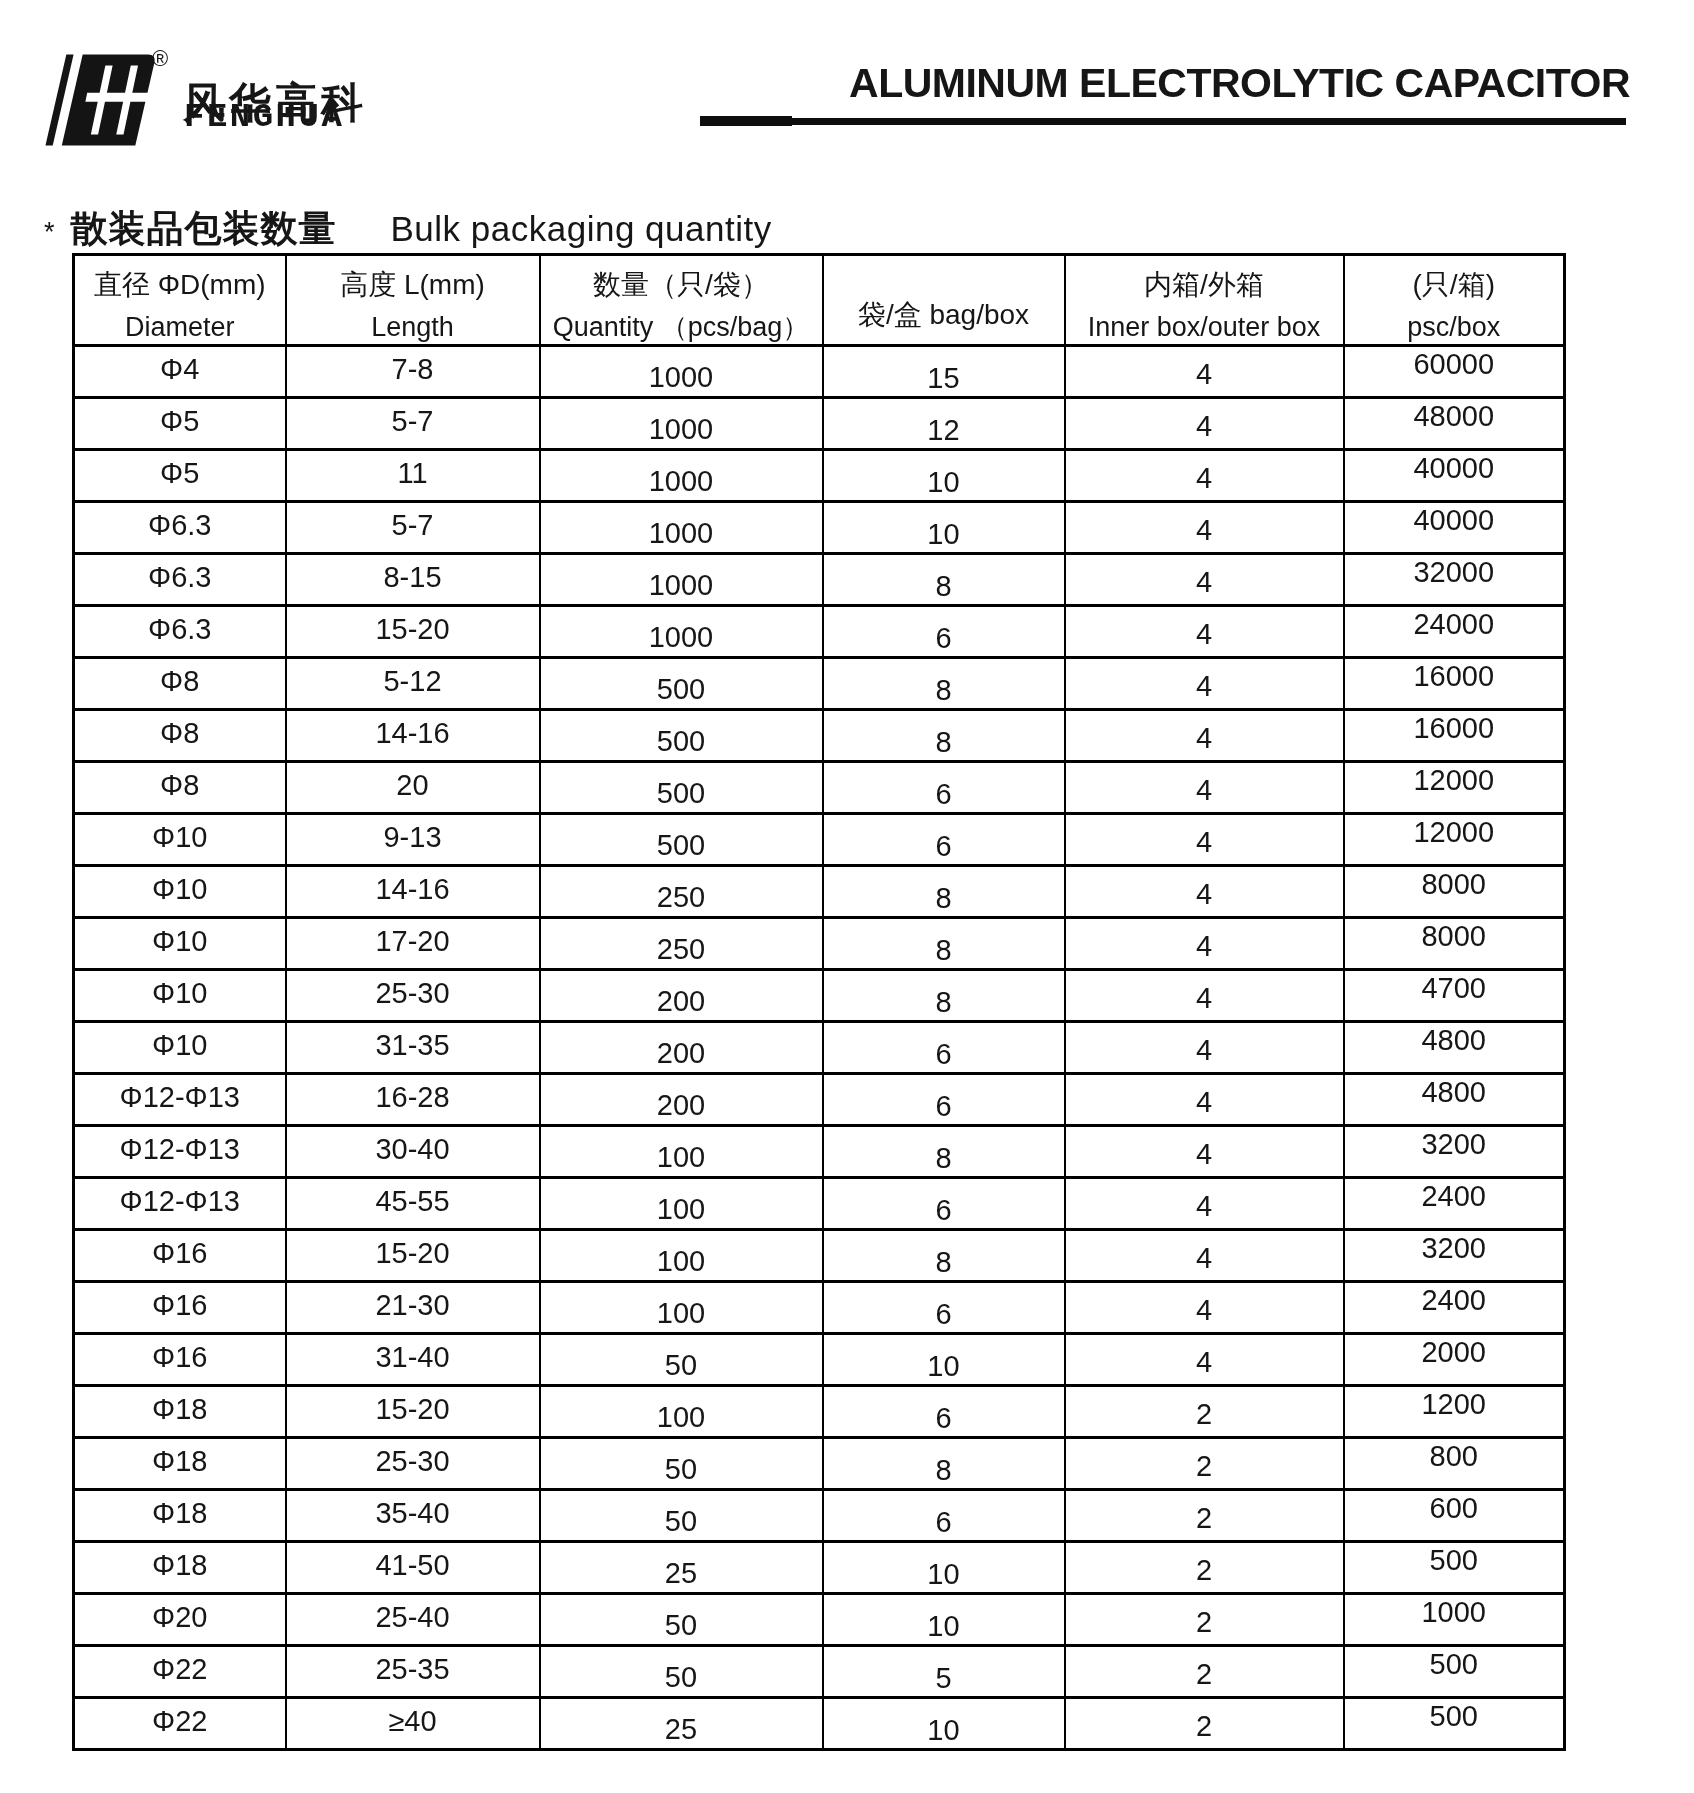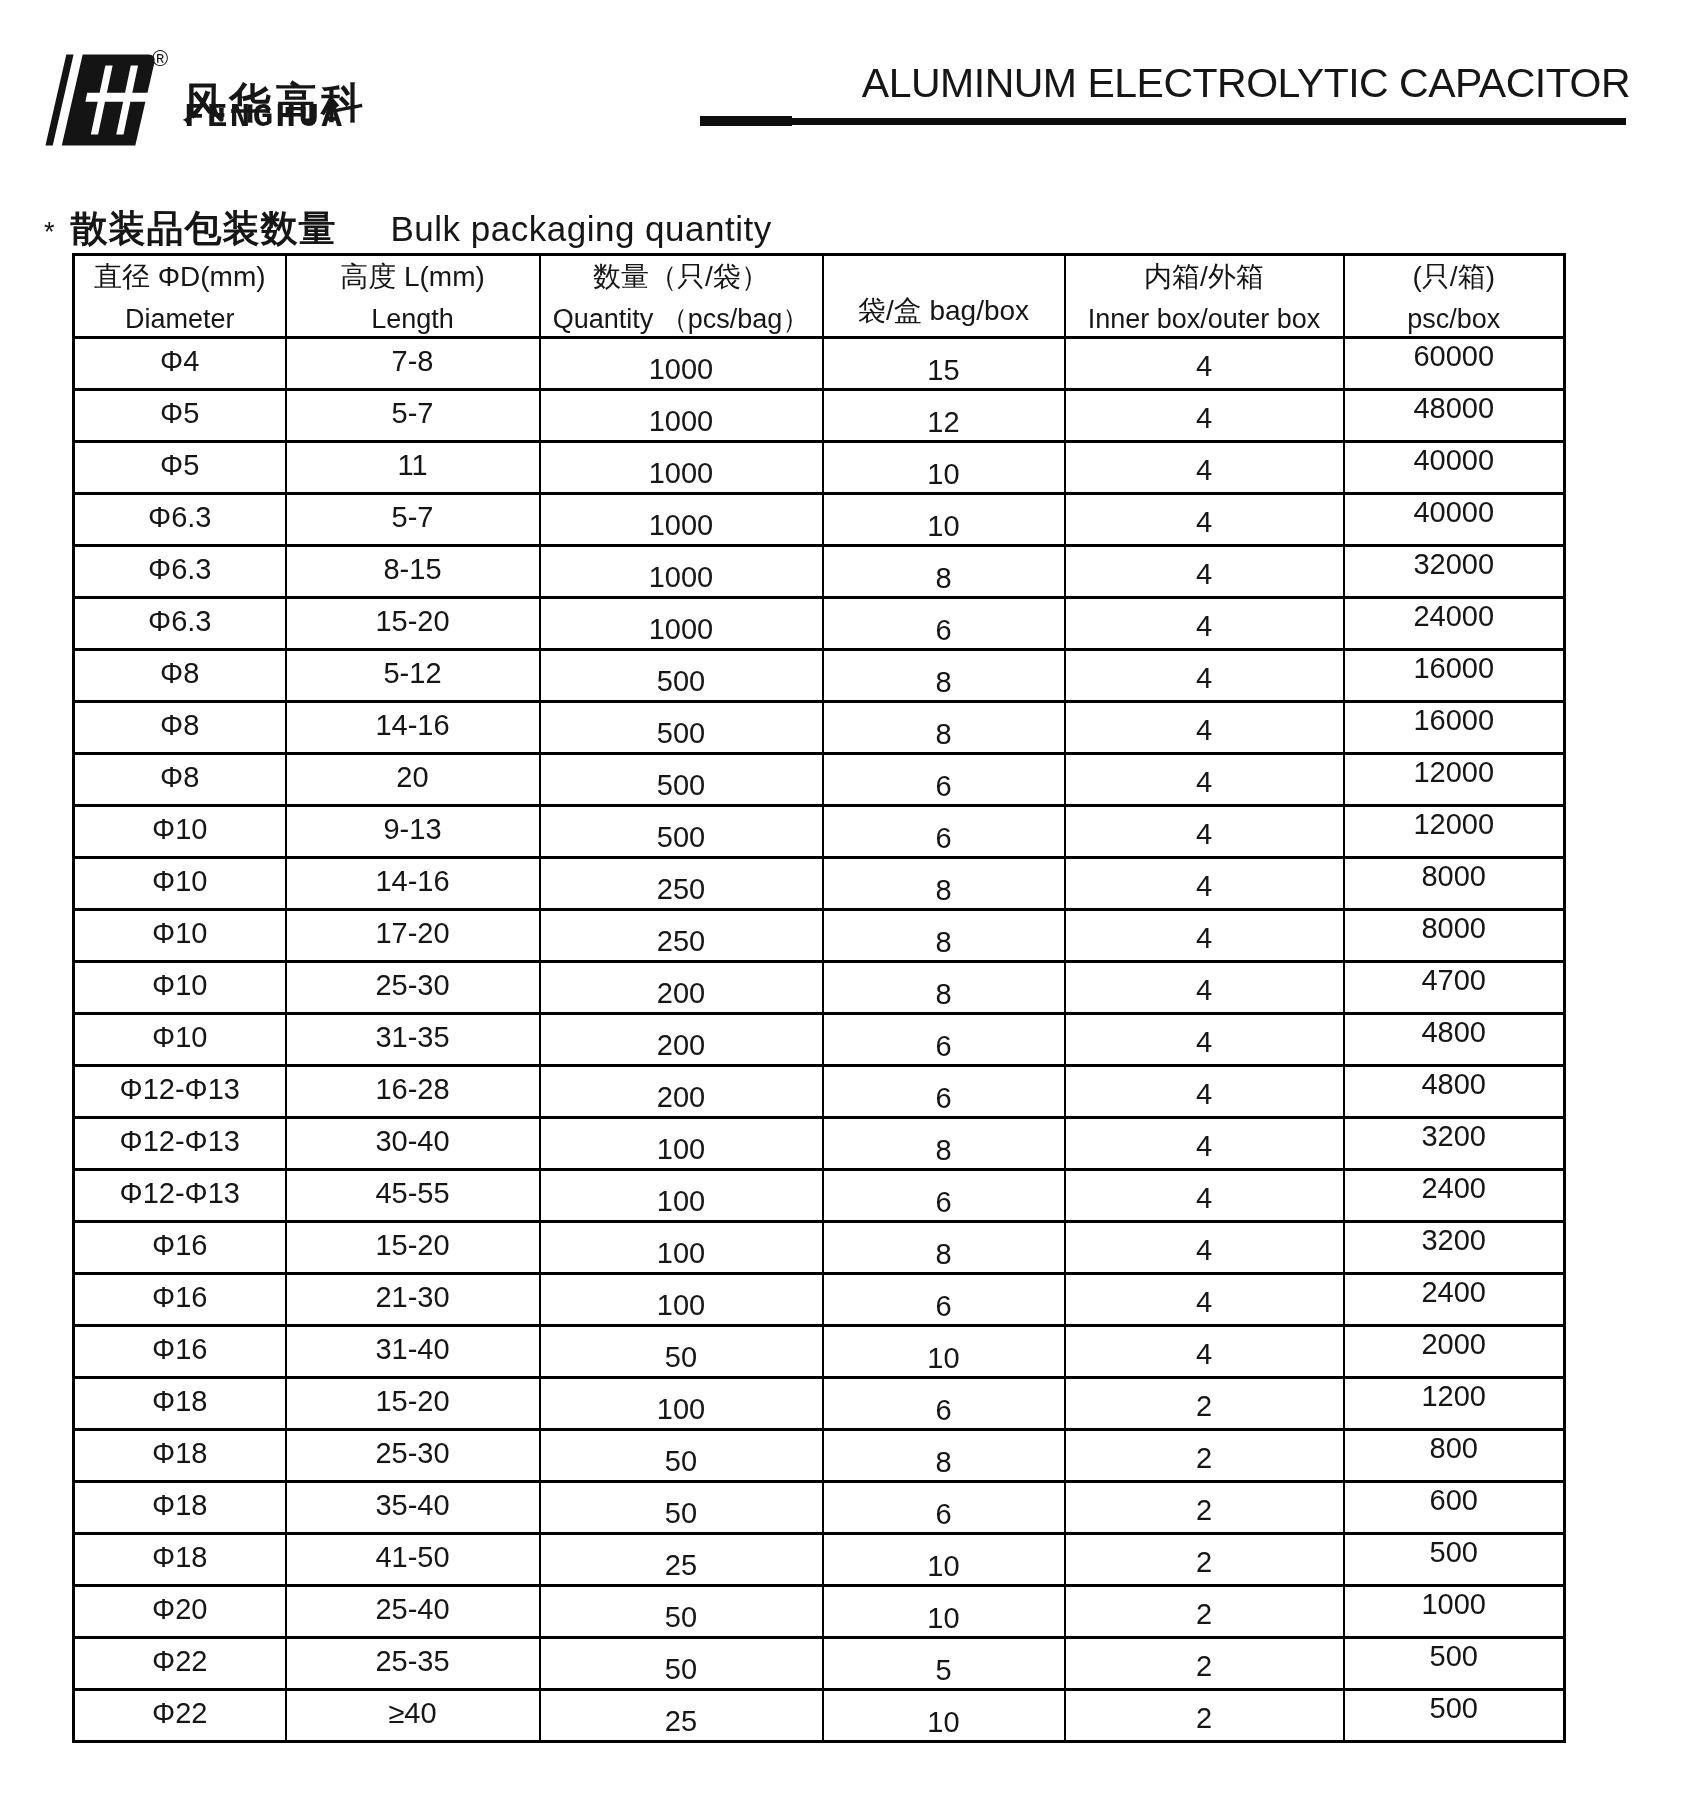--- a/index.html
+++ b/index.html
@@ -4,38 +4,38 @@
 <style>
   html,body{margin:0;padding:0;background:#fff;}
   body{width:1694px;height:1793px;font-family:"Liberation Sans","DejaVu Sans",sans-serif;color:#161616;}
   .page{position:relative;width:1694px;height:1793px;background:#fff;overflow:hidden;}
 
   
   .logo-mark{position:absolute;left:40px;top:54px;width:118px;height:92px;}
   .reg-mark{position:absolute;left:152px;top:46px;font-size:22px;color:#161616;}
   .brand-cn{position:absolute;left:183px;top:56px;font-size:42px;font-weight:bold;letter-spacing:4px;line-height:1;margin-top:26px;}
   .brand-en{position:absolute;left:184px;top:100px;font-size:34px;font-weight:bold;letter-spacing:2.5px;line-height:1;font-family:Liberation Mono, monospace;}
-  .doc-title{position:absolute;right:64px;top:60px;font-size:41px;font-weight:normal;letter-spacing:-0.5px;white-space:nowrap;}
+  .doc-title{position:absolute;right:64px;top:60px;font-size:41px;font-weight:bold;letter-spacing:-0.5px;white-space:nowrap;}
   .title-rule{position:absolute;left:700px;top:118px;width:926px;height:7px;background:#0e0e0e;}
   .title-rule-cap{position:absolute;left:700px;top:116px;width:92px;height:10px;background:#0e0e0e;}
 
   
   .section-title{position:absolute;left:44px;top:204px;display:flex;align-items:baseline;white-space:nowrap;}
   .section-title .star{font-size:27px;}
   .section-title .cn{font-size:37px;font-weight:bold;margin-left:16px;letter-spacing:1px;}
   .section-title .en{font-size:35px;margin-left:54px;letter-spacing:0.5px;}
 
   
   table.pack{position:absolute;left:72px;top:253px;border-collapse:collapse;table-layout:fixed;
              border:3px solid #000;background:#fff;}
   col.w0{width:212px}col.w1{width:254px}col.w2{width:283px}col.w3{width:242px}col.w4{width:279px}col.w5{width:221px}
   th,td{border-left:2px solid #000;border-top:3px solid #000;padding:0;text-align:center;overflow:hidden;}
   th{height:76px;vertical-align:middle;font-weight:normal;}
   td{height:49px;vertical-align:middle;font-size:29px;}
-  .h-cn{font-size:28px;line-height:34px;margin-top:4px;}
+  .h-cn{font-size:28px;line-height:34px;margin-top:12px;}
   .h-en{font-size:27px;line-height:34px;margin-top:8px;text-align:center;}
   th.single{vertical-align:middle;}
   th.single .h-cn{margin-top:30px;}
   td span{position:relative;display:inline-block;}
   td.c0 span,td.c1 span{top:-2px;}
   td.c2 span{top:6px;}
   td.c3 span{top:7px;}
   td.c4 span{top:3px;}
   td.c5 span{top:-7px;}
 </style>

